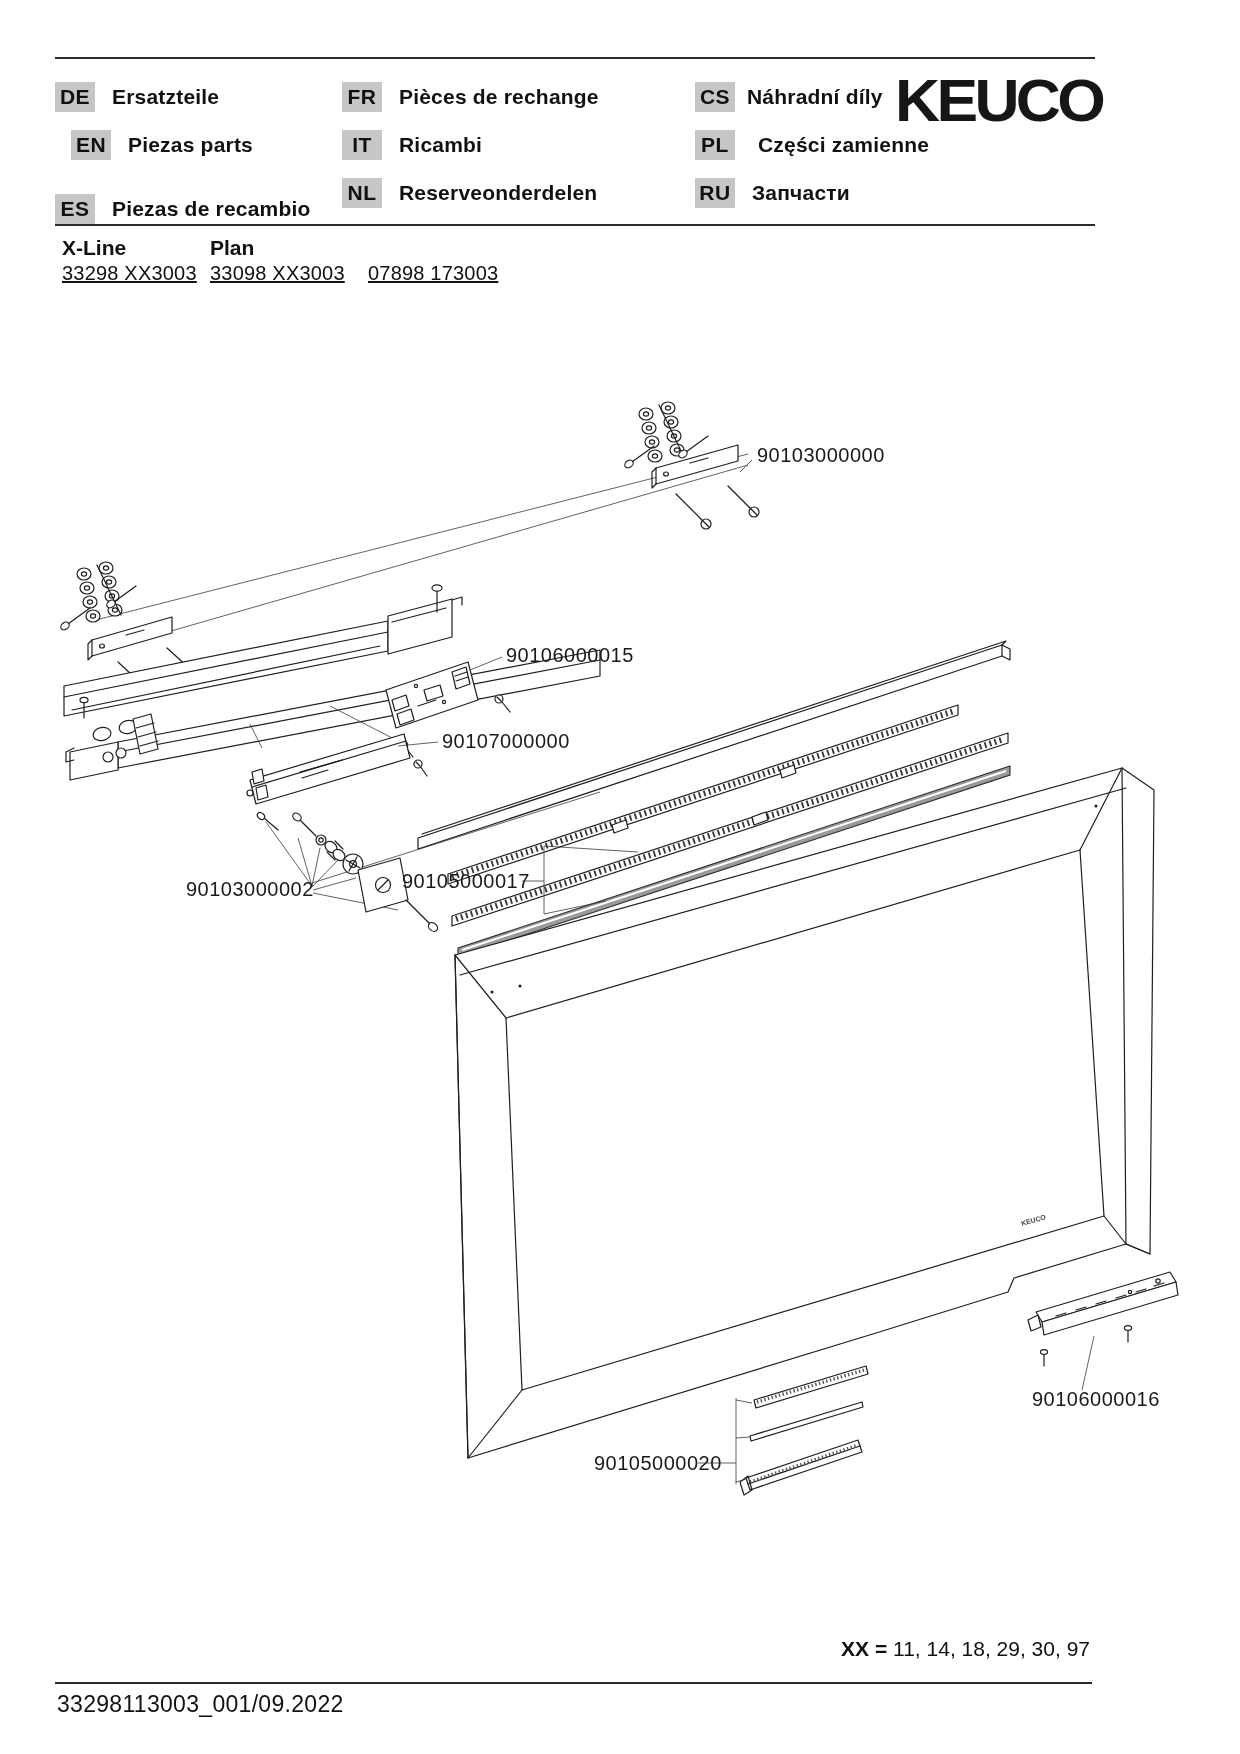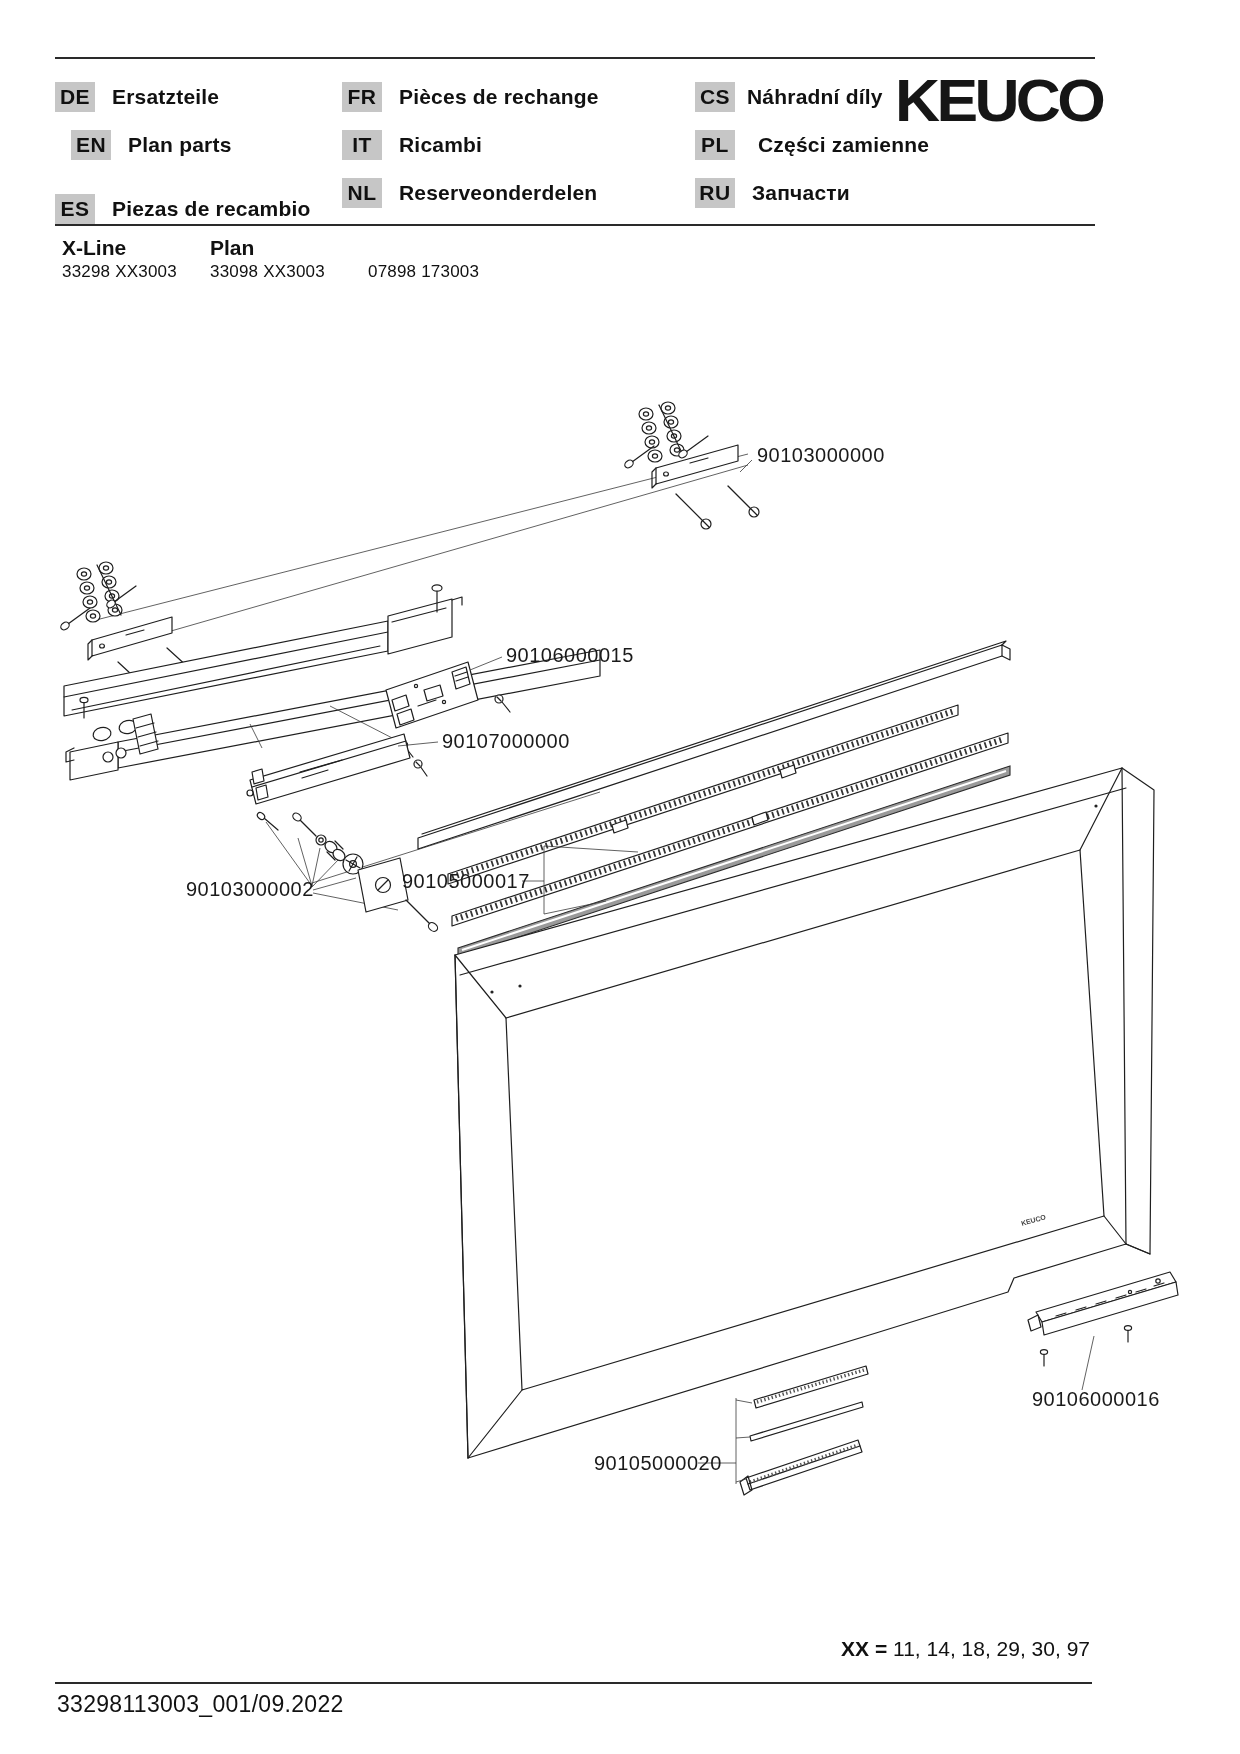--- a/index.html
+++ b/index.html
@@ -16,21 +16,21 @@
     width:40px;height:30px;background:#c6c6c6;color:#101010;
     font-weight:bold;font-size:21px;letter-spacing:0.5px;
   }
   .lang-label{font-weight:bold;font-size:21px;white-space:nowrap;letter-spacing:0.2px;}
   .logo{
     position:absolute;top:66px;right:138px;
     font-weight:bold;font-size:60px;letter-spacing:-3.5px;
     transform:scaleX(1.04);transform-origin:right top;color:#161616;
   }
   .series-name{position:absolute;font-weight:bold;font-size:21px;}
-  .series-num{position:absolute;font-size:17px;letter-spacing:0.2px;}
+  .series-num{position:absolute;font-size:20px;letter-spacing:0.2px;text-decoration:underline;}
   .variant-line{
     position:absolute;top:1637px;right:150px;font-size:21px;white-space:nowrap;
   }
   .variant-line b{font-weight:bold;}
   .footer-id{position:absolute;left:57px;top:1691px;font-size:23px;letter-spacing:0.3px;}
   svg text.plabel{
     font-family:"Liberation Sans","DejaVu Sans",sans-serif;
     font-size:20px;fill:#1a1a1a;letter-spacing:0.5px;
   }
   svg text.micro{
@@ -46,21 +46,21 @@
 
 <div class="rule" style="left:55px;top:57px;width:1040px;"></div>
 <div class="rule" style="left:55px;top:224px;width:1040px;"></div>
 
 <div class="lang-item" style="left:55px;top:82px;justify-content:flex-end;">
   <span class="lang-badge">DE</span>
   <span class="lang-label">Ersatzteile</span>
 </div>
 <div class="lang-item" style="left:55px;top:130px;padding-left:16px;">
   <span class="lang-badge">EN</span>
-  <span class="lang-label">Plan parts</span>
+  <span class="lang-label">Piezas parts</span>
 </div>
 <div class="lang-item" style="left:55px;top:194px;">
   <span class="lang-badge">ES</span>
   <span class="lang-label">Piezas de recambio</span>
 </div>
 <div class="lang-item" style="left:342px;top:82px;">
   <span class="lang-badge">FR</span>
   <span class="lang-label">Pièces de rechange</span>
 </div>
 <div class="lang-item" style="left:342px;top:130px;">

